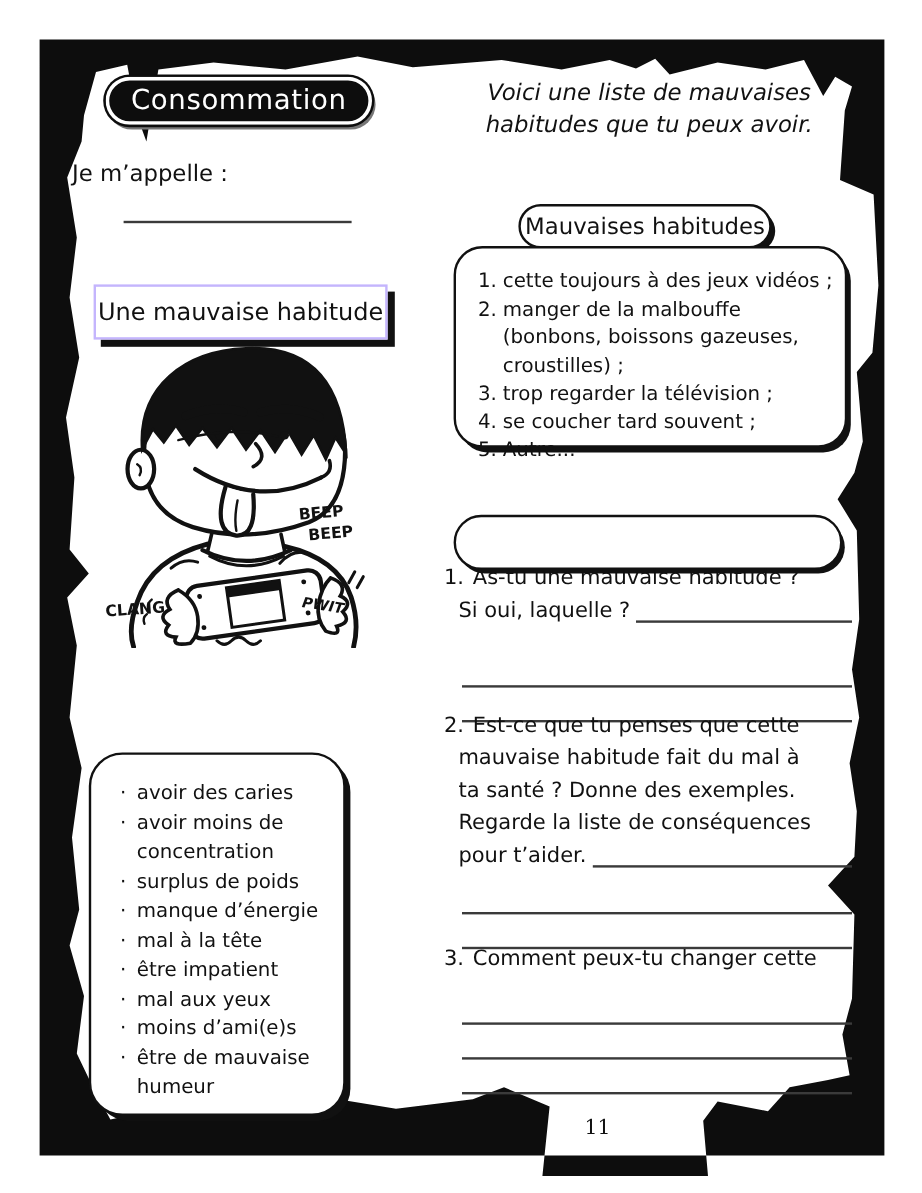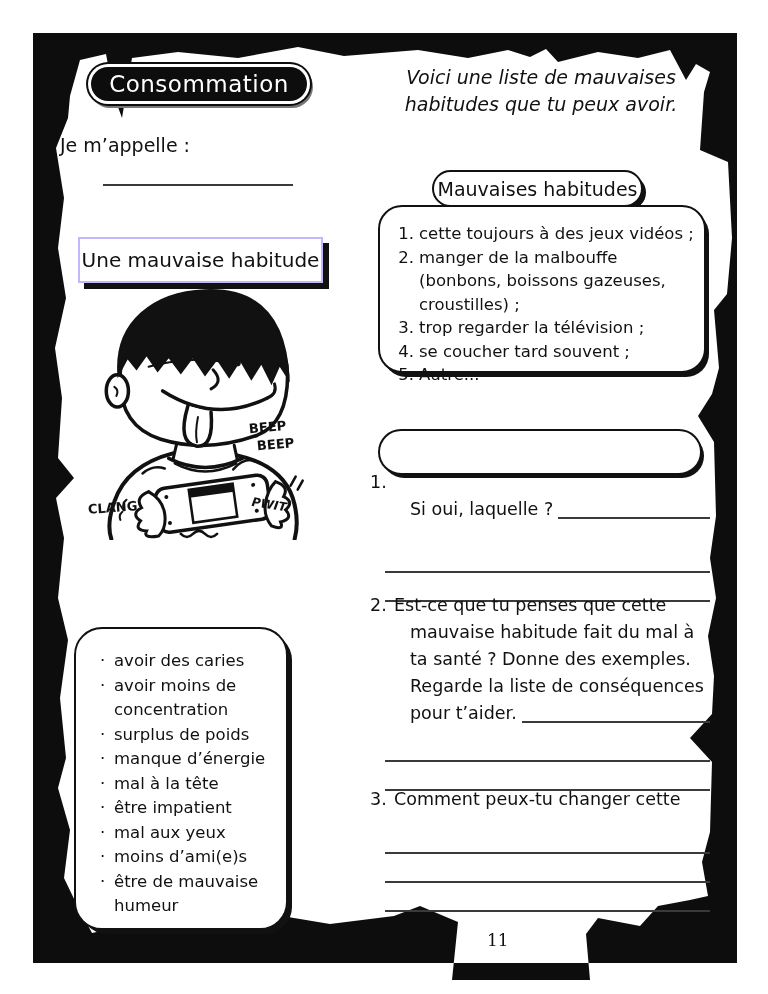--- a/index.html
+++ b/index.html
@@ -56,21 +56,21 @@
   .habits-box .txt { flex:1; }
 
   .empty-pill { position:absolute; left:378px; top:407px; width:324px; height:46px;
     border-radius:24px; box-shadow:3px 4px 0 -1px #111; }
 
   
   .question { position:absolute; left:370px; width:340px; font-size:17.5px; line-height:27px; }
   .q1 { top:469px; } .q2 { top:592px; } .q3 { top:786px; }
   .q-line { display:flex; white-space:nowrap; }
   .q-num { width:24px; flex:0 0 24px; }
-  .q-indent { margin-left:40px; }
+  .q-indent { margin-left:12px; }
   .fill { flex:1; border-bottom:2px solid #3a3a3a; margin:0 0 4px 5px; }
   .blank-row { border-bottom:2px solid #3a3a3a; margin-left:15px; }
   .q1 .blank-row.b1 { height:21px; margin-top:29px; }
   .q1 .blank-row.b2 { height:29px; }
   .q2 .blank-row.b1 { height:8px;  margin-top:27px; }
   .q2 .blank-row.b2 { height:29px; }
   .q3 .blank-row.b1 { height:14px; margin-top:27px; }
   .q3 .blank-row.b2 { height:29px; }
   .q3 .blank-row.b3 { height:29px; }
 
@@ -242,20 +242,21 @@
           <span class="txt">Autre...</span>
         </li>
     </ol>
   </div>
 
   <div class="pill empty-pill"></div>
 
   <div class="question q1">
     <div class="q-line">
       <span class="q-num">1.</span>
+      <span>As-tu une mauvaise habitude ?</span>
     </div>
     <div class="q-line q-indent">
       <span>Si oui, laquelle ?</span>
       <span class="fill"></span>
     </div>
     <div class="blank-row b1"></div>
     <div class="blank-row b2"></div>
   </div>
 
   <div class="question q2">

